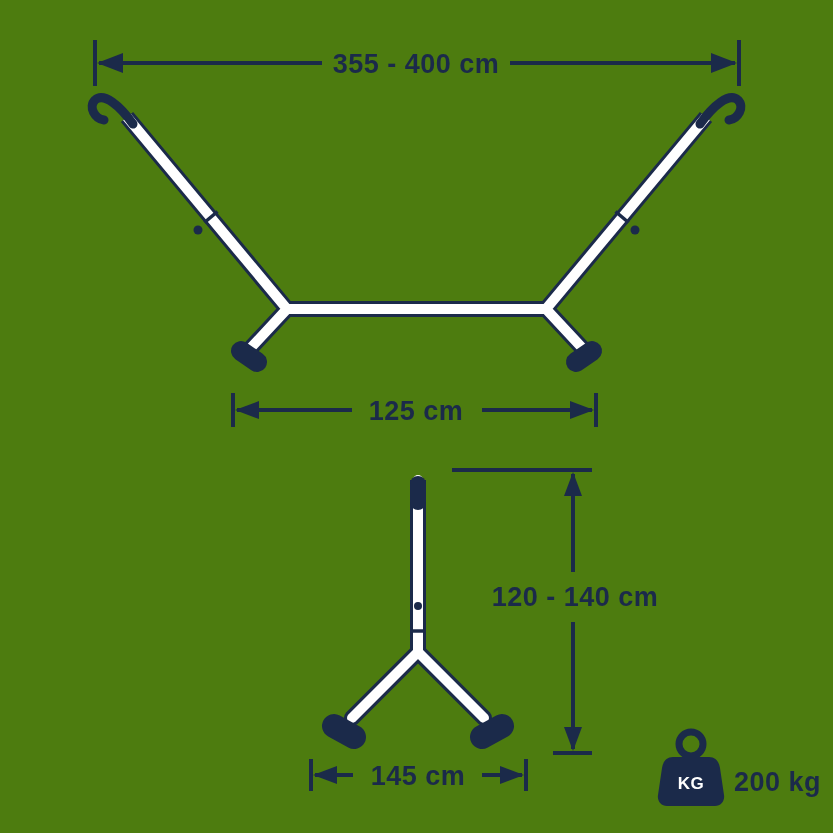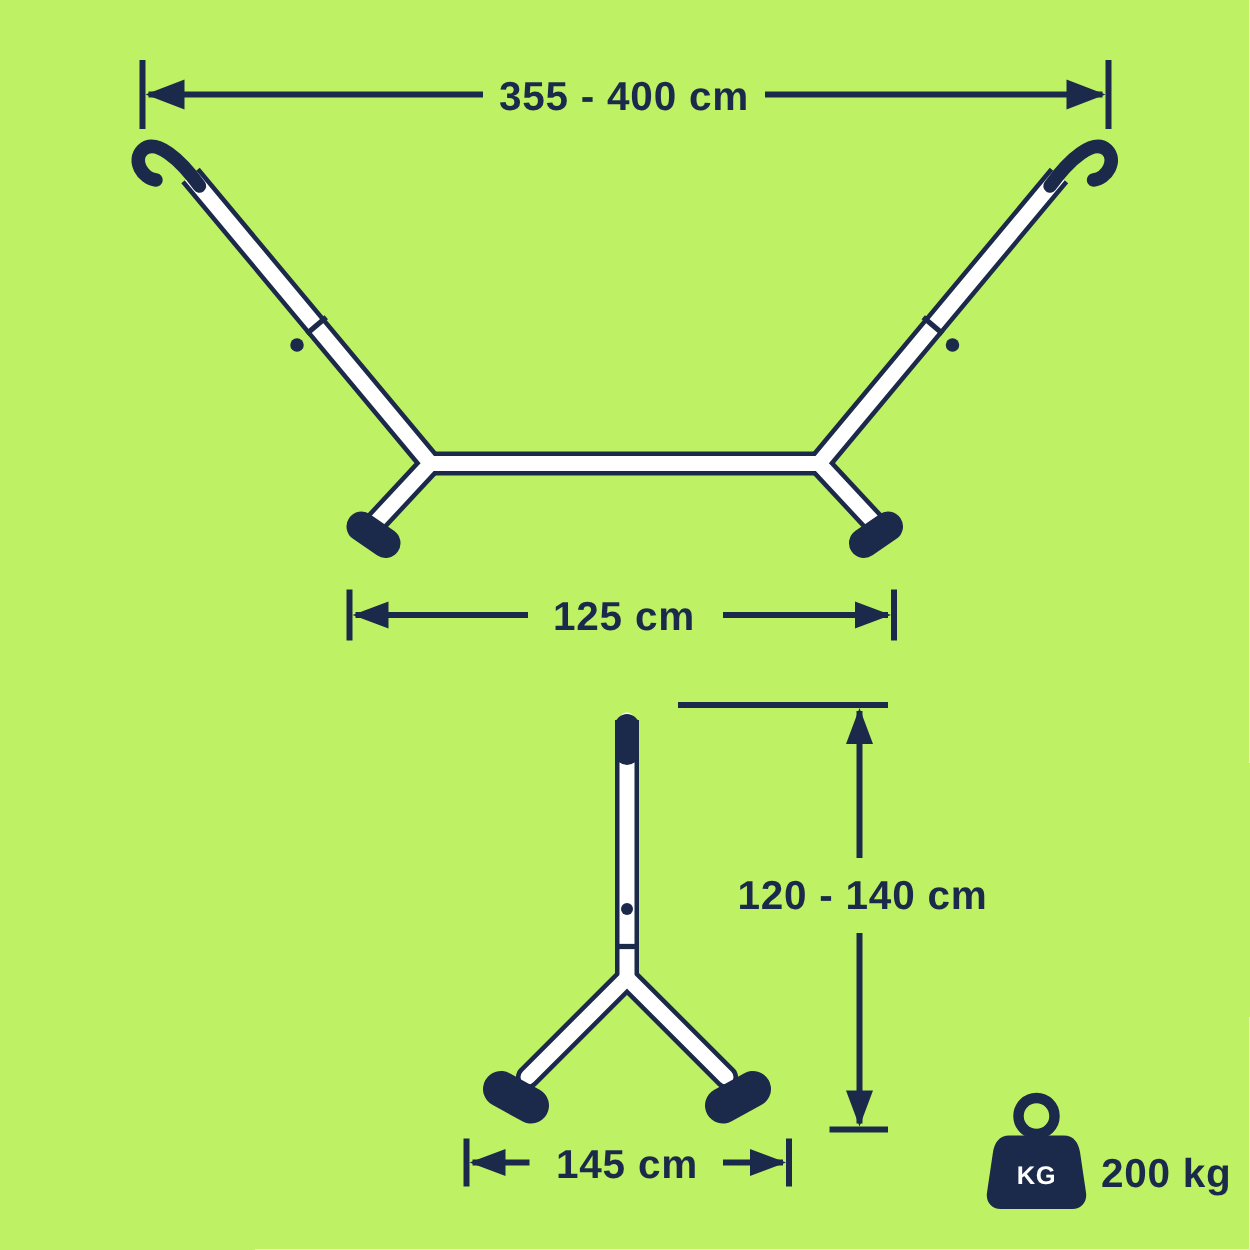--- a/index.html
+++ b/index.html
@@ -4,21 +4,21 @@
 <style>
   html, body {
     margin: 0;
     padding: 0;
     background: #ffffff;
   }
   .canvas {
     position: relative;
     width: 833px;
     height: 833px;
-    background: #bef264;
+    background: #4d7c0f;
     overflow: hidden;
     font-family: "Liberation Sans", sans-serif;
   }
   svg {
     display: block;
   }
   text {
     font-family: "Liberation Sans", sans-serif;
     font-weight: bold;
     fill: #1b2a4a;

